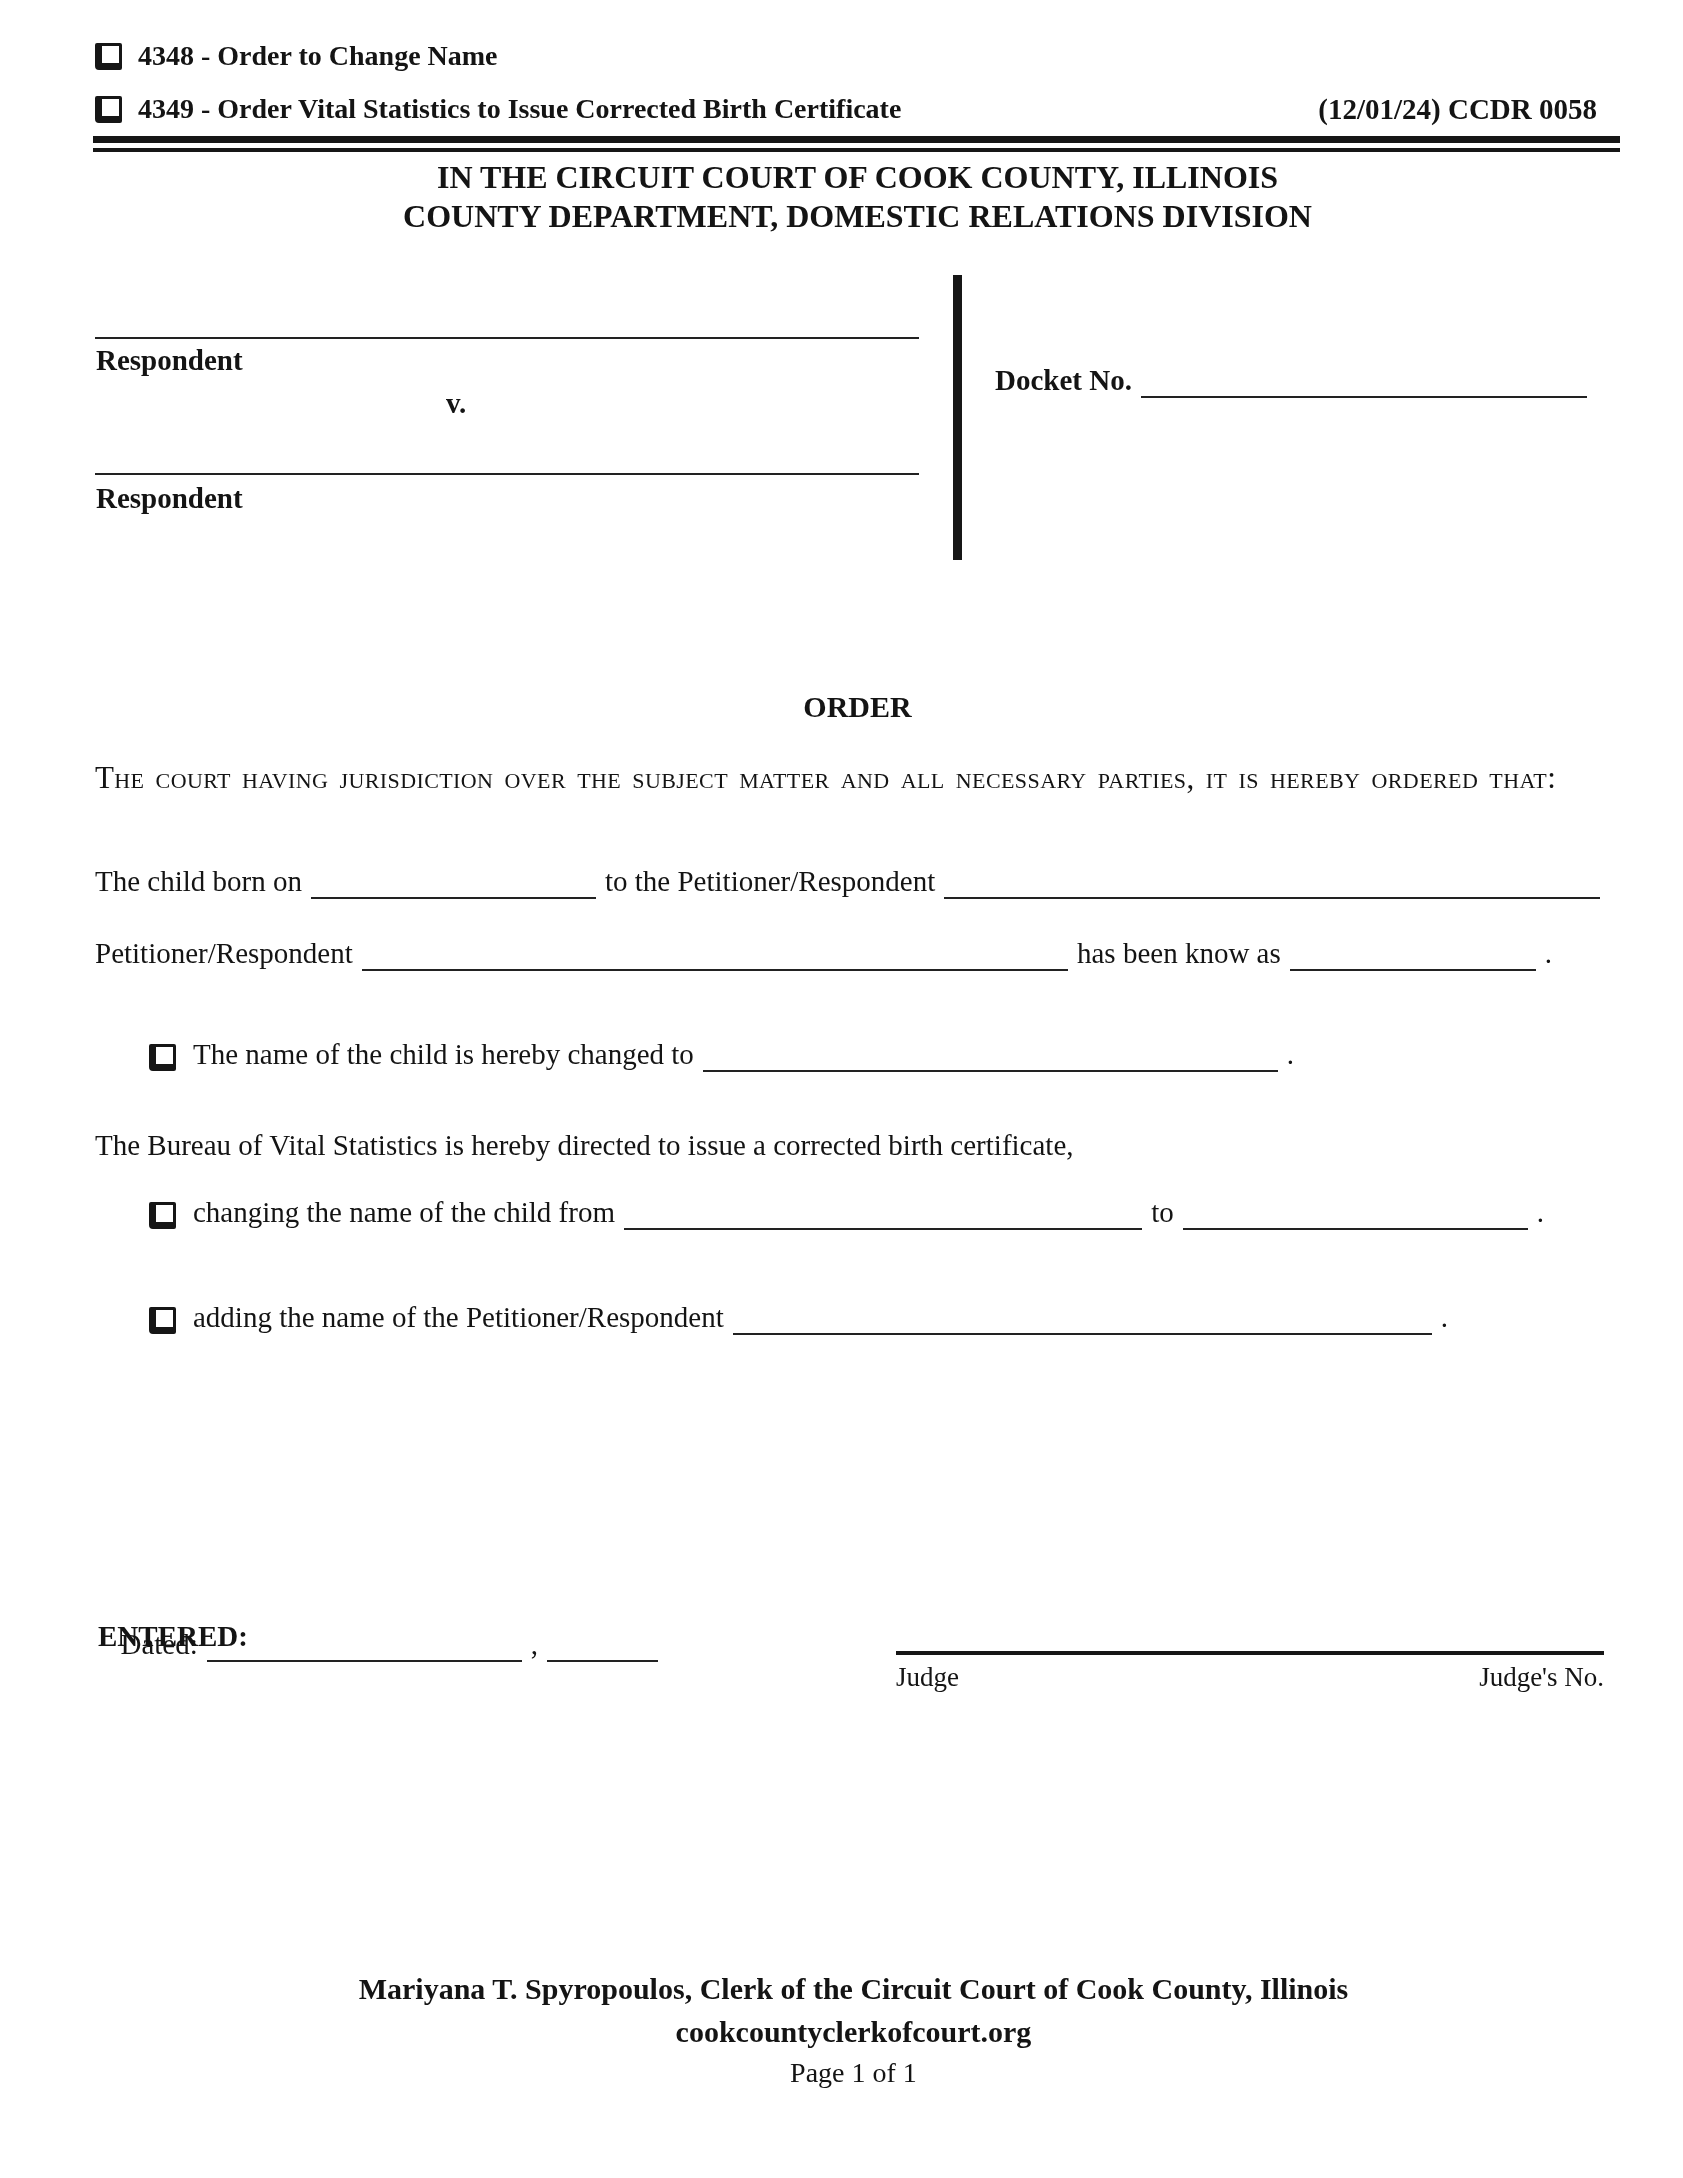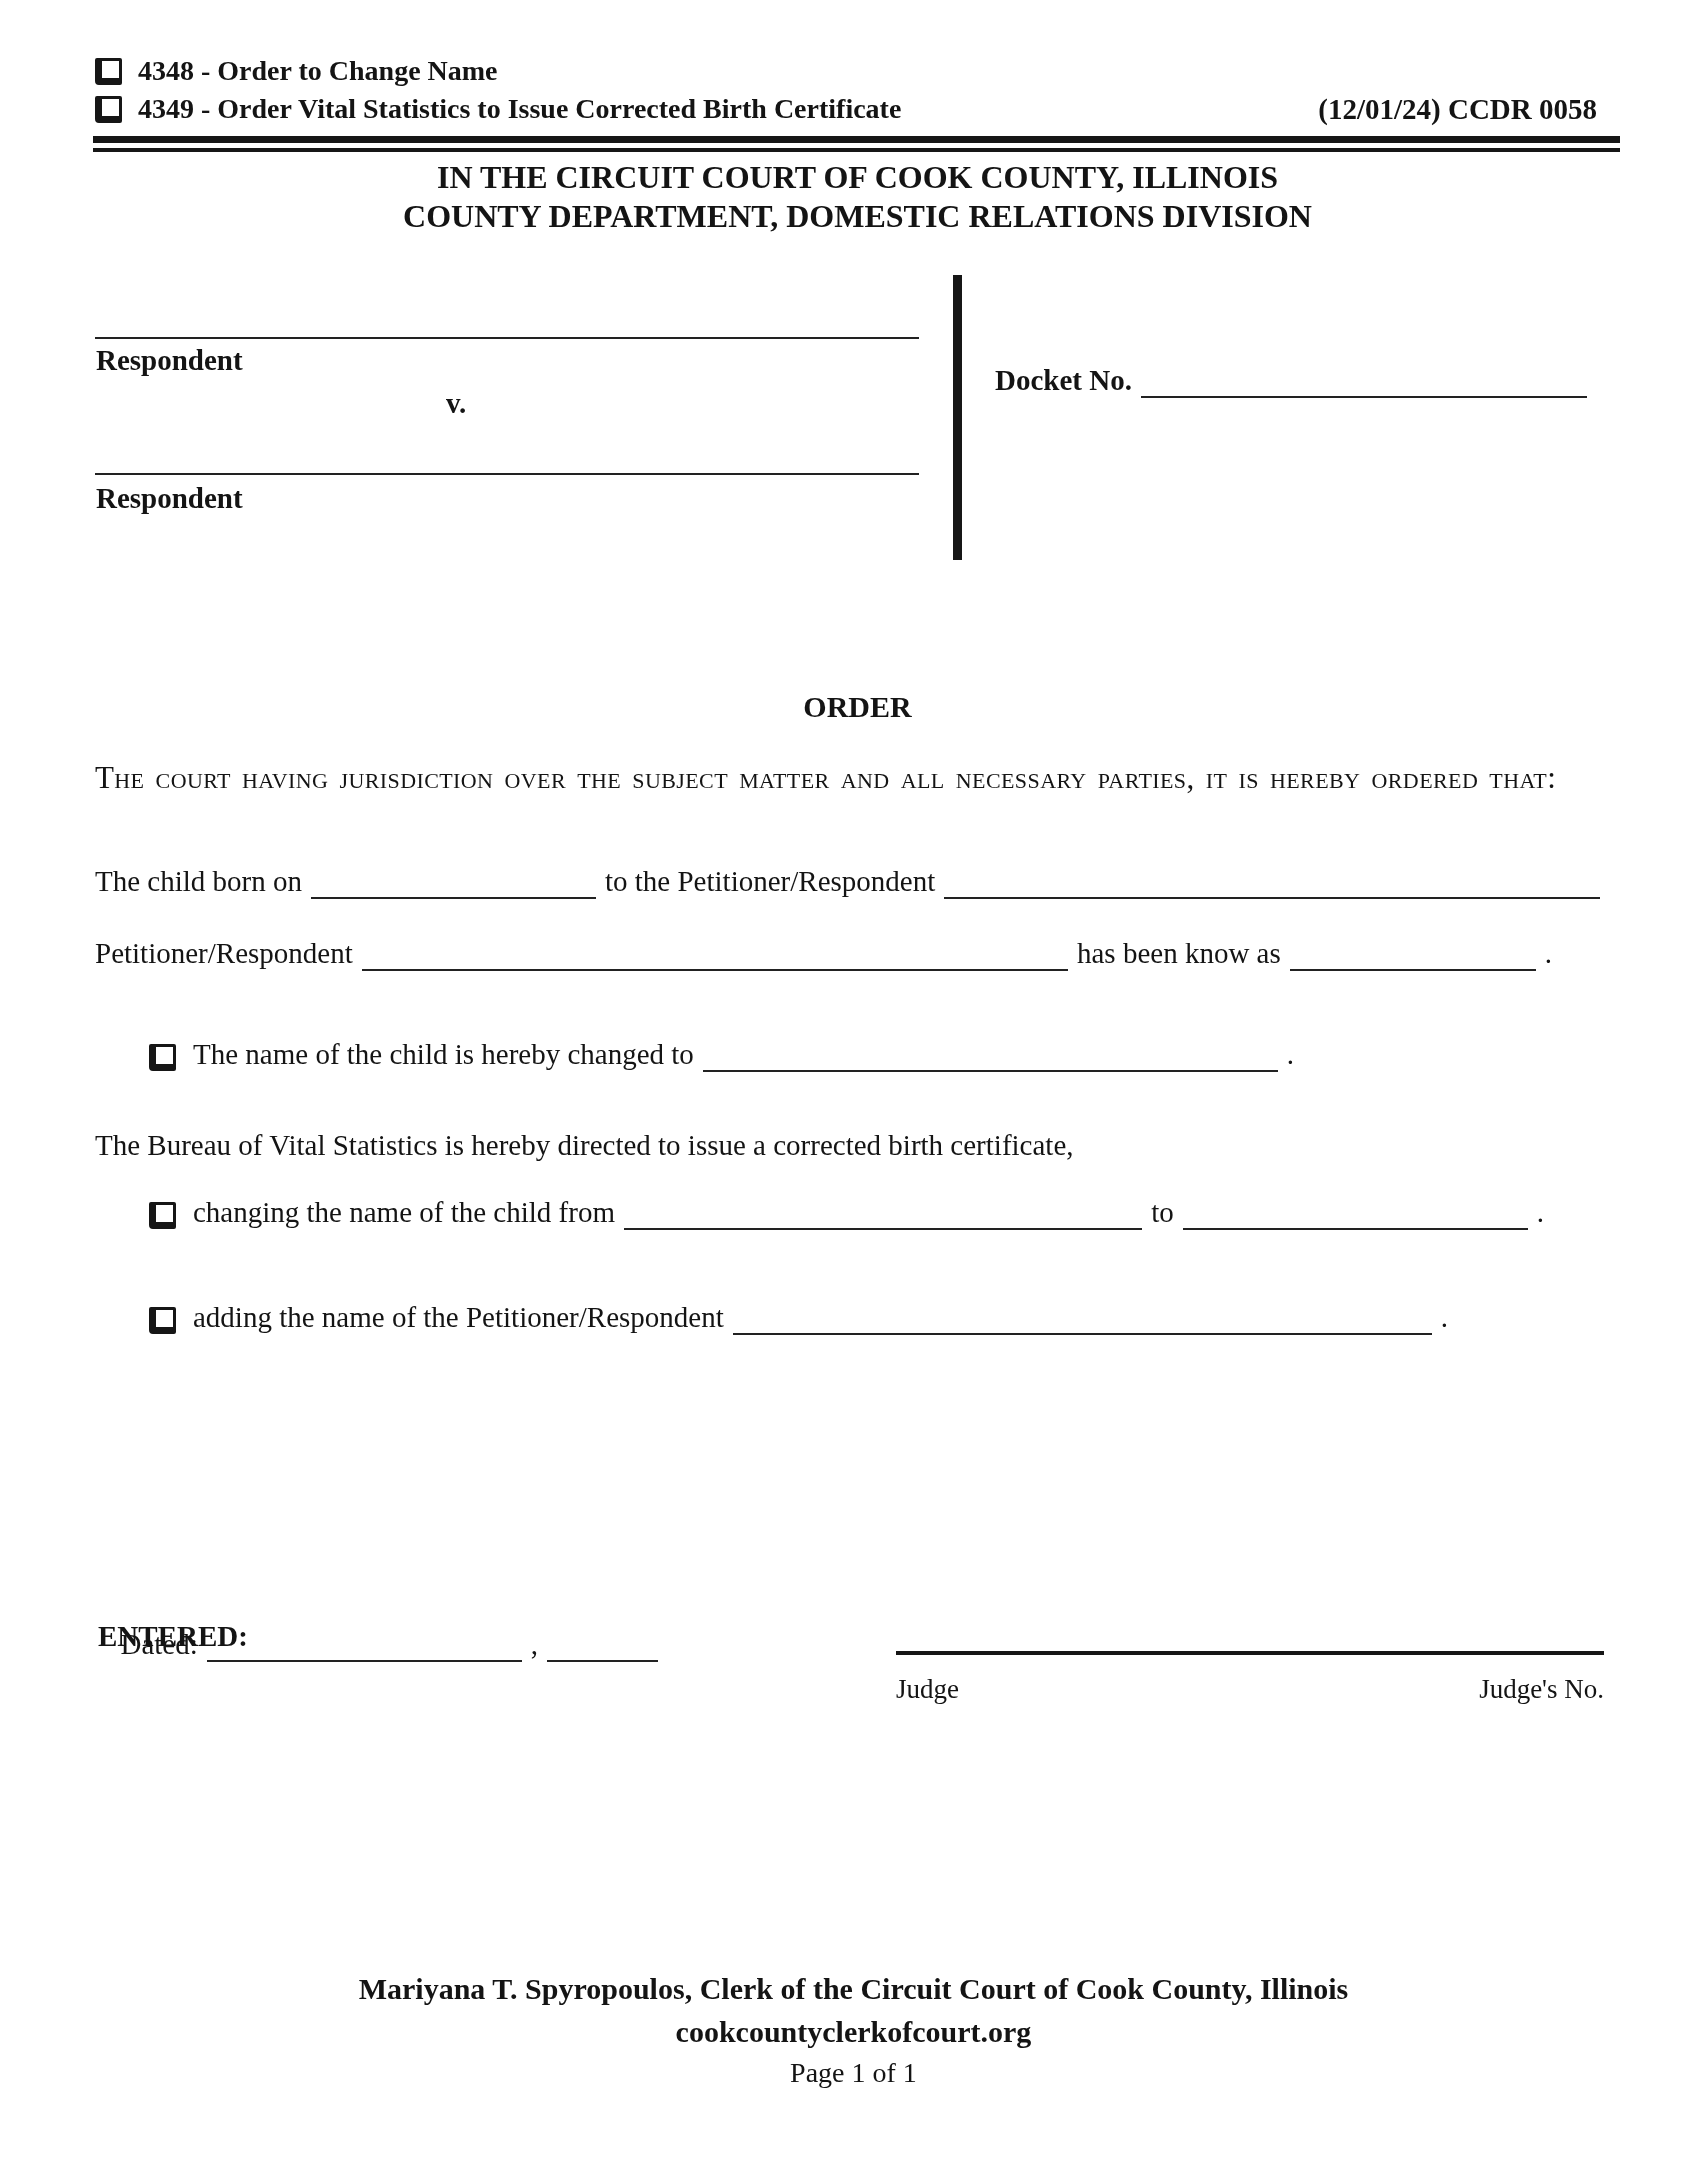--- a/index.html
+++ b/index.html
@@ -30,33 +30,33 @@
     margin:0 9px; flex:0 0 auto;
   }
   .blank.grow { flex:1 1 auto; }
   .fill-row .cbx { margin-right:17px; margin-bottom:1px; }
 
   .caption-line { border-bottom:2px solid #222; height:25px; }
 
   .center-block { text-align:center; }
 
   .sig-line { height:4px; background:#161616; }
-  .sig-labels { display:flex; justify-content:space-between; font-size:27px; padding-top:19px; }
+  .sig-labels { display:flex; justify-content:space-between; font-size:27px; padding-top:7px; }
 
   .smallcaps {
     font-variant:small-caps; font-size:31px; line-height:48px;
     letter-spacing:0.4px; word-spacing:3px;
   }
 </style>
 </head>
 <body>
 
 <div class="page">
 
-  <div class="abs hdr-row" style="top:55px; left:95px;">
+  <div class="abs hdr-row" style="top:40px; left:95px;">
     <div class="cbx"></div>
     <div class="txt">4348 - Order to Change Name</div>
   </div>
   <div class="abs hdr-row" style="top:93px; left:95px;">
     <div class="cbx"></div>
     <div class="txt">4349 - Order Vital Statistics to Issue Corrected Birth Certificate</div>
   </div>
   <div class="abs bold" style="top:93px; right:86px; font-size:29px;">(12/01/24) CCDR 0058</div>
 
   <div class="abs rule" style="top:136px; left:93px; width:1527px; height:7px;"></div>

